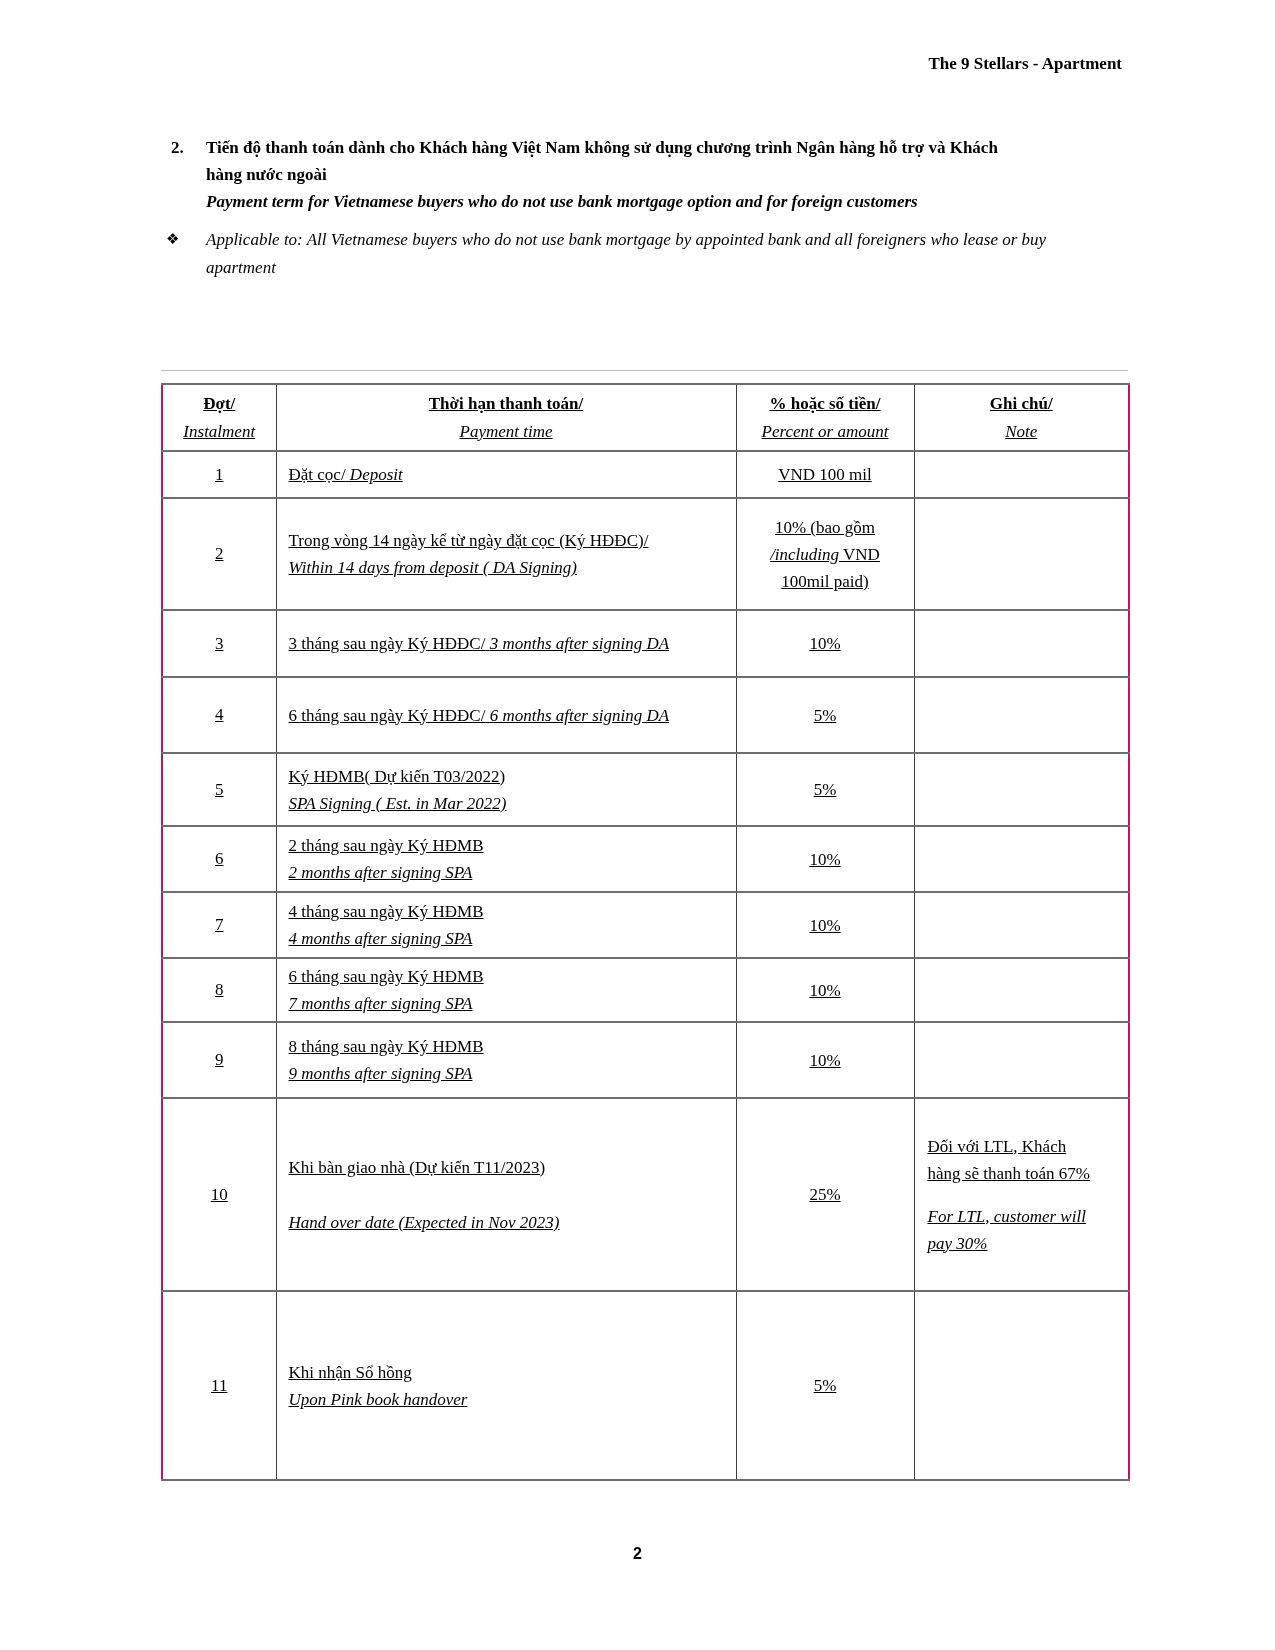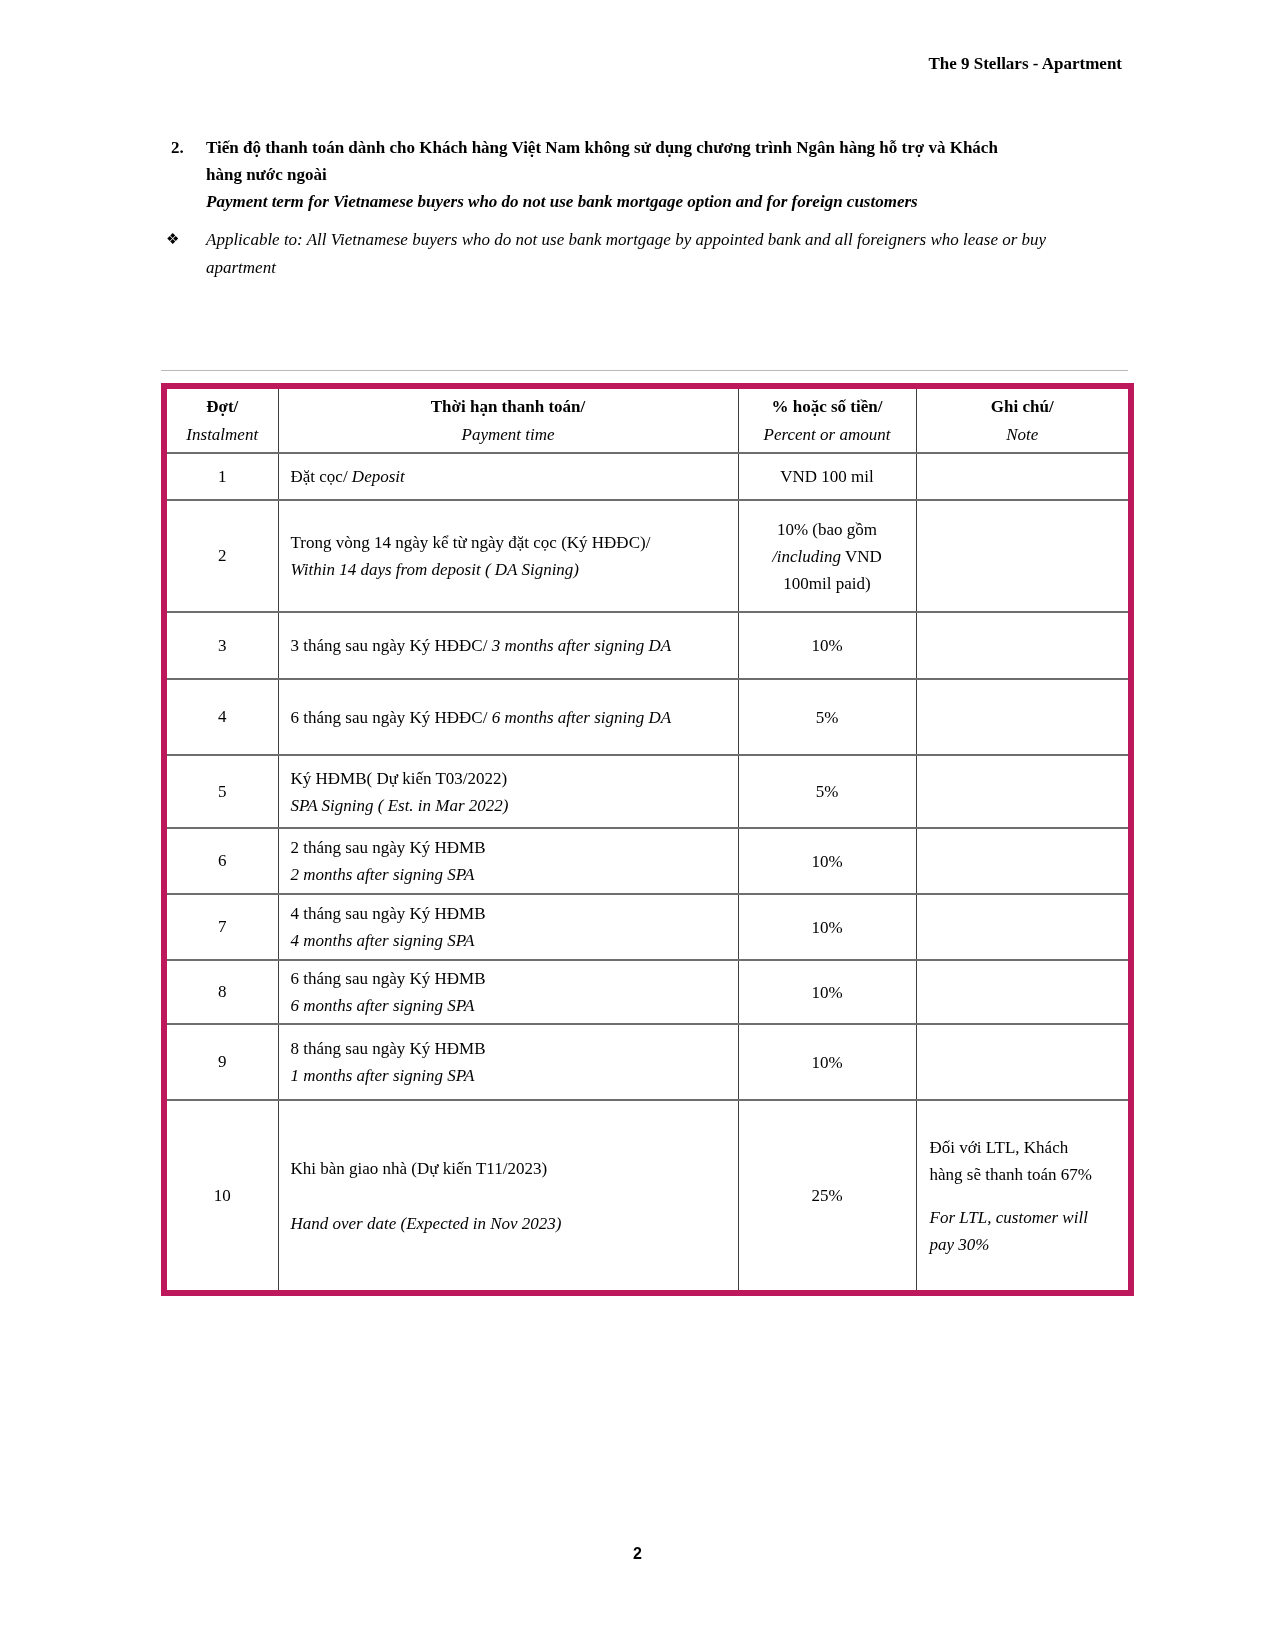--- a/index.html
+++ b/index.html
@@ -44,21 +44,22 @@
   
   .pre-table-rule{
     position:absolute;top:370px;left:161px;width:967px;height:0;
     border-top:1px solid #b9b9b9;
   }
 
   
   .pay-table{
     position:absolute;top:383px;left:161px;width:967px;
     border-collapse:collapse;table-layout:fixed;
-    border:6px solid #be185d;
+    border:2px solid #be185d;
+    text-decoration:underline;
   }
   .pay-table td{
     border-top:2px solid #6e6e6e;
     border-bottom:2px solid #6e6e6e;
     border-left:1px solid #3f3f3f;
     border-right:1px solid #3f3f3f;
     vertical-align:middle;
     font-size:17px;
     padding:0;
   }
@@ -207,47 +208,56 @@
           <div class="it">4 months after signing SPA</div>
         </td>
         <td class="pct">10%</td>
         <td class="note"></td>
       </tr>
 
       <tr class="row8">
         <td class="num">8</td>
         <td class="time">
           <div>6 tháng sau ngày Ký HĐMB</div>
-          <div class="it">6 months after signing SPA</div>
+          <div class="it">7 months after signing SPA</div>
         </td>
         <td class="pct">10%</td>
         <td class="note"></td>
       </tr>
 
       <tr class="row9">
         <td class="num">9</td>
         <td class="time">
           <div>8 tháng sau ngày Ký HĐMB</div>
-          <div class="it">1 months after signing SPA</div>
+          <div class="it">9 months after signing SPA</div>
         </td>
         <td class="pct">10%</td>
         <td class="note"></td>
       </tr>
 
       <tr class="row10">
         <td class="num">10</td>
         <td class="time">
           <div>Khi bàn giao nhà (Dự kiến T11/2023)</div>
           <div class="it gap-lg">Hand over date (Expected in Nov 2023)</div>
         </td>
         <td class="pct">25%</td>
         <td class="note">
           <div>Đối với LTL, Khách hàng sẽ thanh toán 67%</div>
           <div class="it gap-sm">For LTL, customer will pay 30%</div>
         </td>
       </tr>
 
+      <tr class="row11">
+        <td class="num">11</td>
+        <td class="time">
+          <div>Khi nhận Sổ hồng</div>
+          <div class="it">Upon Pink book handover</div>
+        </td>
+        <td class="pct">5%</td>
+        <td class="note"></td>
+      </tr>
     </tbody>
   </table>
 
   <div class="page-num">2</div>
 
 </div>
 
 </body></html>

